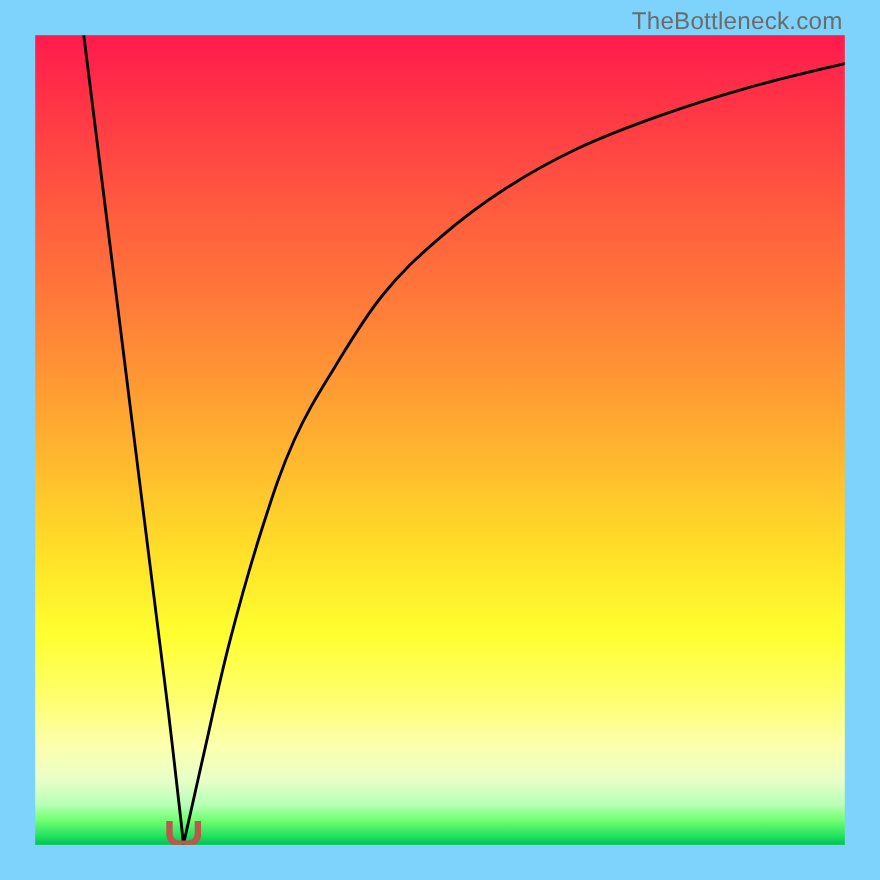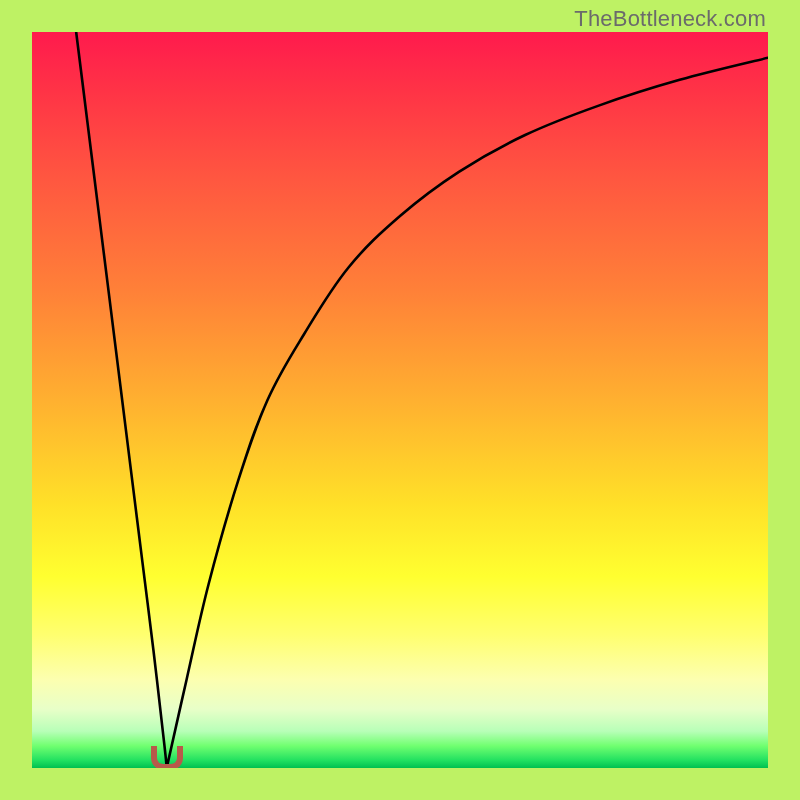--- a/index.html
+++ b/index.html
@@ -8,21 +8,21 @@
     width: 800px;
     height: 800px;
     background: #000;
     overflow: hidden;
     font-family: Arial, Helvetica, sans-serif;
   }
   .frame {
     position: absolute;
     top: 0; left: 0;
     width: 800px; height: 800px;
-    background: #bef264;
+    background: #7dd3fc;
   }
   .plot-area {
     position: absolute;
     top: 32px;
     left: 32px;
     width: 736px;
     height: 736px;
     background: linear-gradient(to bottom,
       #ff1a4d 0%,
       #ff3346 8%,

